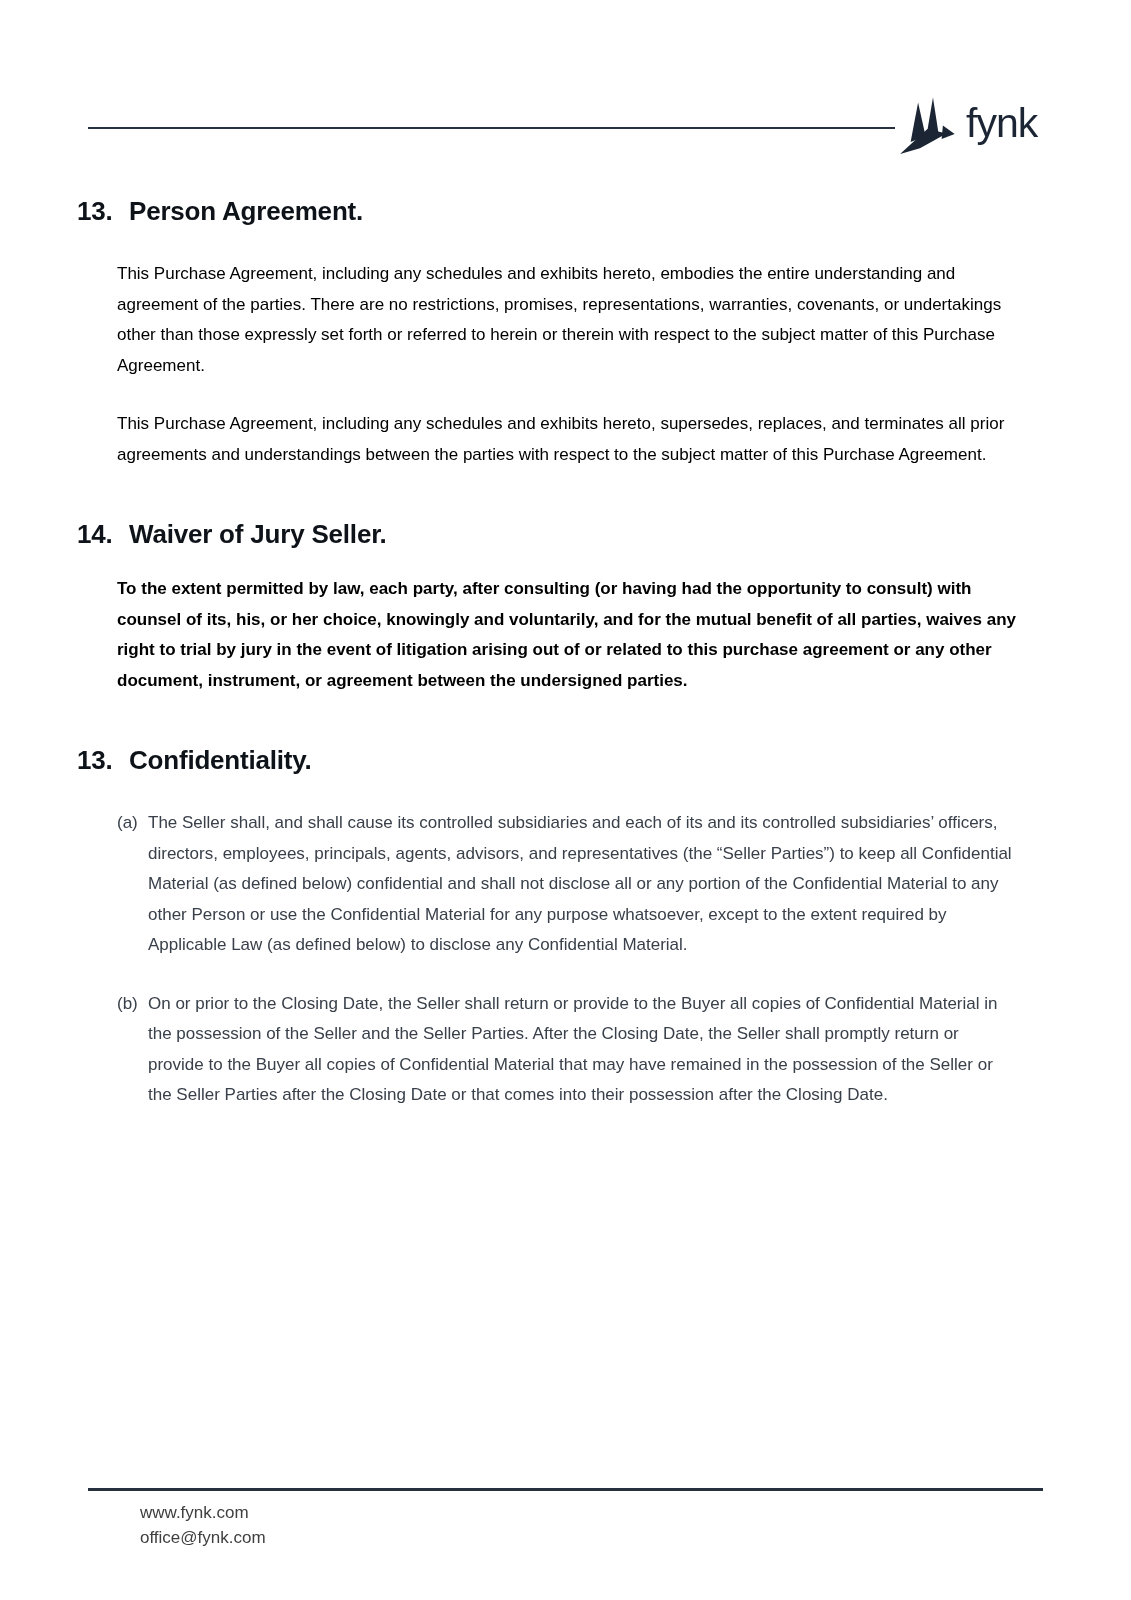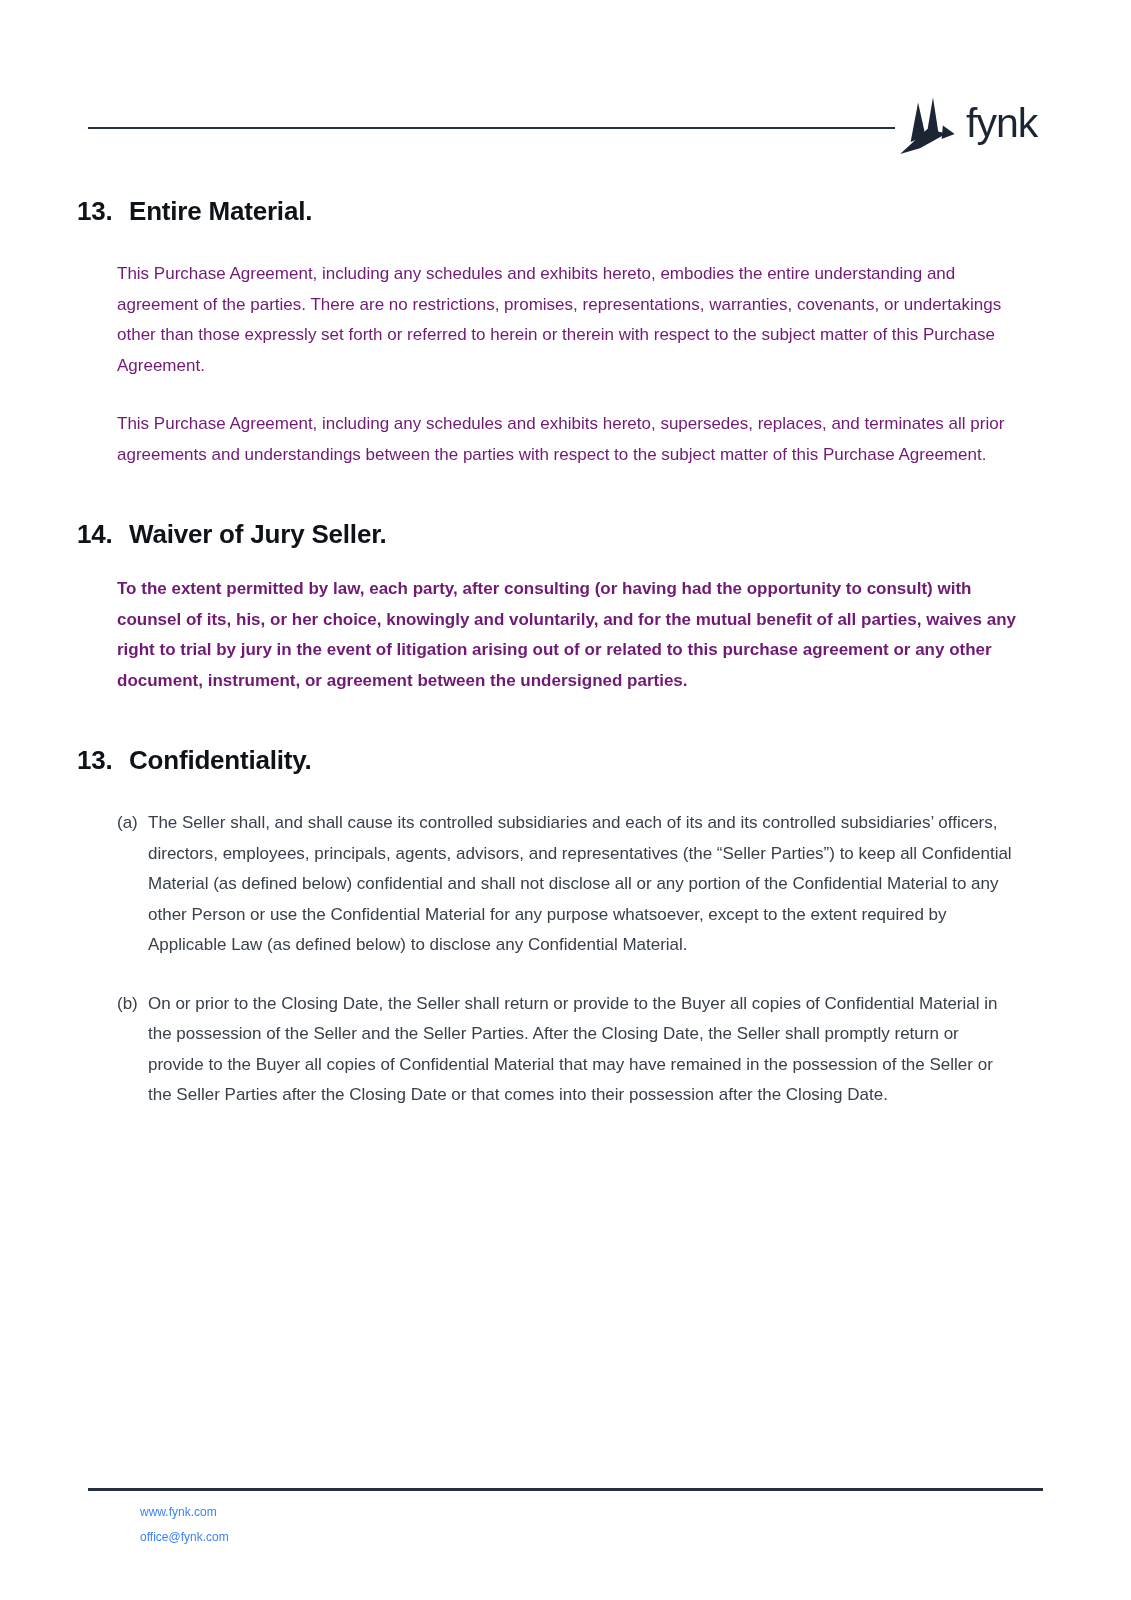--- a/index.html
+++ b/index.html
@@ -70,21 +70,21 @@
   }
   .section-heading .num {
     flex: none;
     width: 52px;
   }
   .para {
     margin: 30px 0 0 52px;
     width: 899px;
     font-size: 17px;
     line-height: 30.5px;
-    color: #701a75;
+    color: #000000;
   }
   .sec { margin: 0; }
   .sec + .sec { margin-top: 48px; }
   .mt-sm { margin-top: 24px; font-weight: bold; }
 
   .list-item {
     display: flex;
     margin: 30px 0 0 52px;
     width: 899px;
     font-size: 17px;
@@ -102,23 +102,23 @@
   .footer {
     position: absolute;
     left: 88px;
     top: 1488px;
     width: 955px;
     border-top: 3px solid #26303e;
     padding: 9px 0 0 52px;
     box-sizing: border-box;
   }
   .footer-line {
-    font-size: 12px;
+    font-size: 17px;
     line-height: 25px;
-    color: #3b82f6;
+    color: #404040;
   }
 </style>
 </head>
 <body>
 
 <div class="page">
 
   <div class="header-rule"></div>
   <div class="logo">
     <span>
@@ -130,21 +130,21 @@
       </svg>
     </span>
     <span class="logo-text">fynk</span>
   </div>
 
   <div class="content">
 
     <div class="sec">
       <h2 class="section-heading">
         <span class="num">13.</span>
-        <span>Entire Material.</span>
+        <span>Person Agreement.</span>
       </h2>
       <p class="para" style="margin-top:32px">This Purchase Agreement, including any schedules and exhibits hereto, embodies the entire understanding and agreement of the parties. There are no restrictions, promises, representations, warranties, covenants, or undertakings other than those expressly set forth or referred to herein or therein with respect to the subject matter of this Purchase Agreement.</p>
       <p class="para" style="margin-top:28px">This Purchase Agreement, including any schedules and exhibits hereto, supersedes, replaces, and terminates all prior agreements and understandings between the parties with respect to the subject matter of this Purchase Agreement.</p>
     </div>
 
     <div class="sec">
       <h2 class="section-heading">
         <span class="num">14.</span>
         <span>Waiver of Jury Seller.</span>
       </h2>

